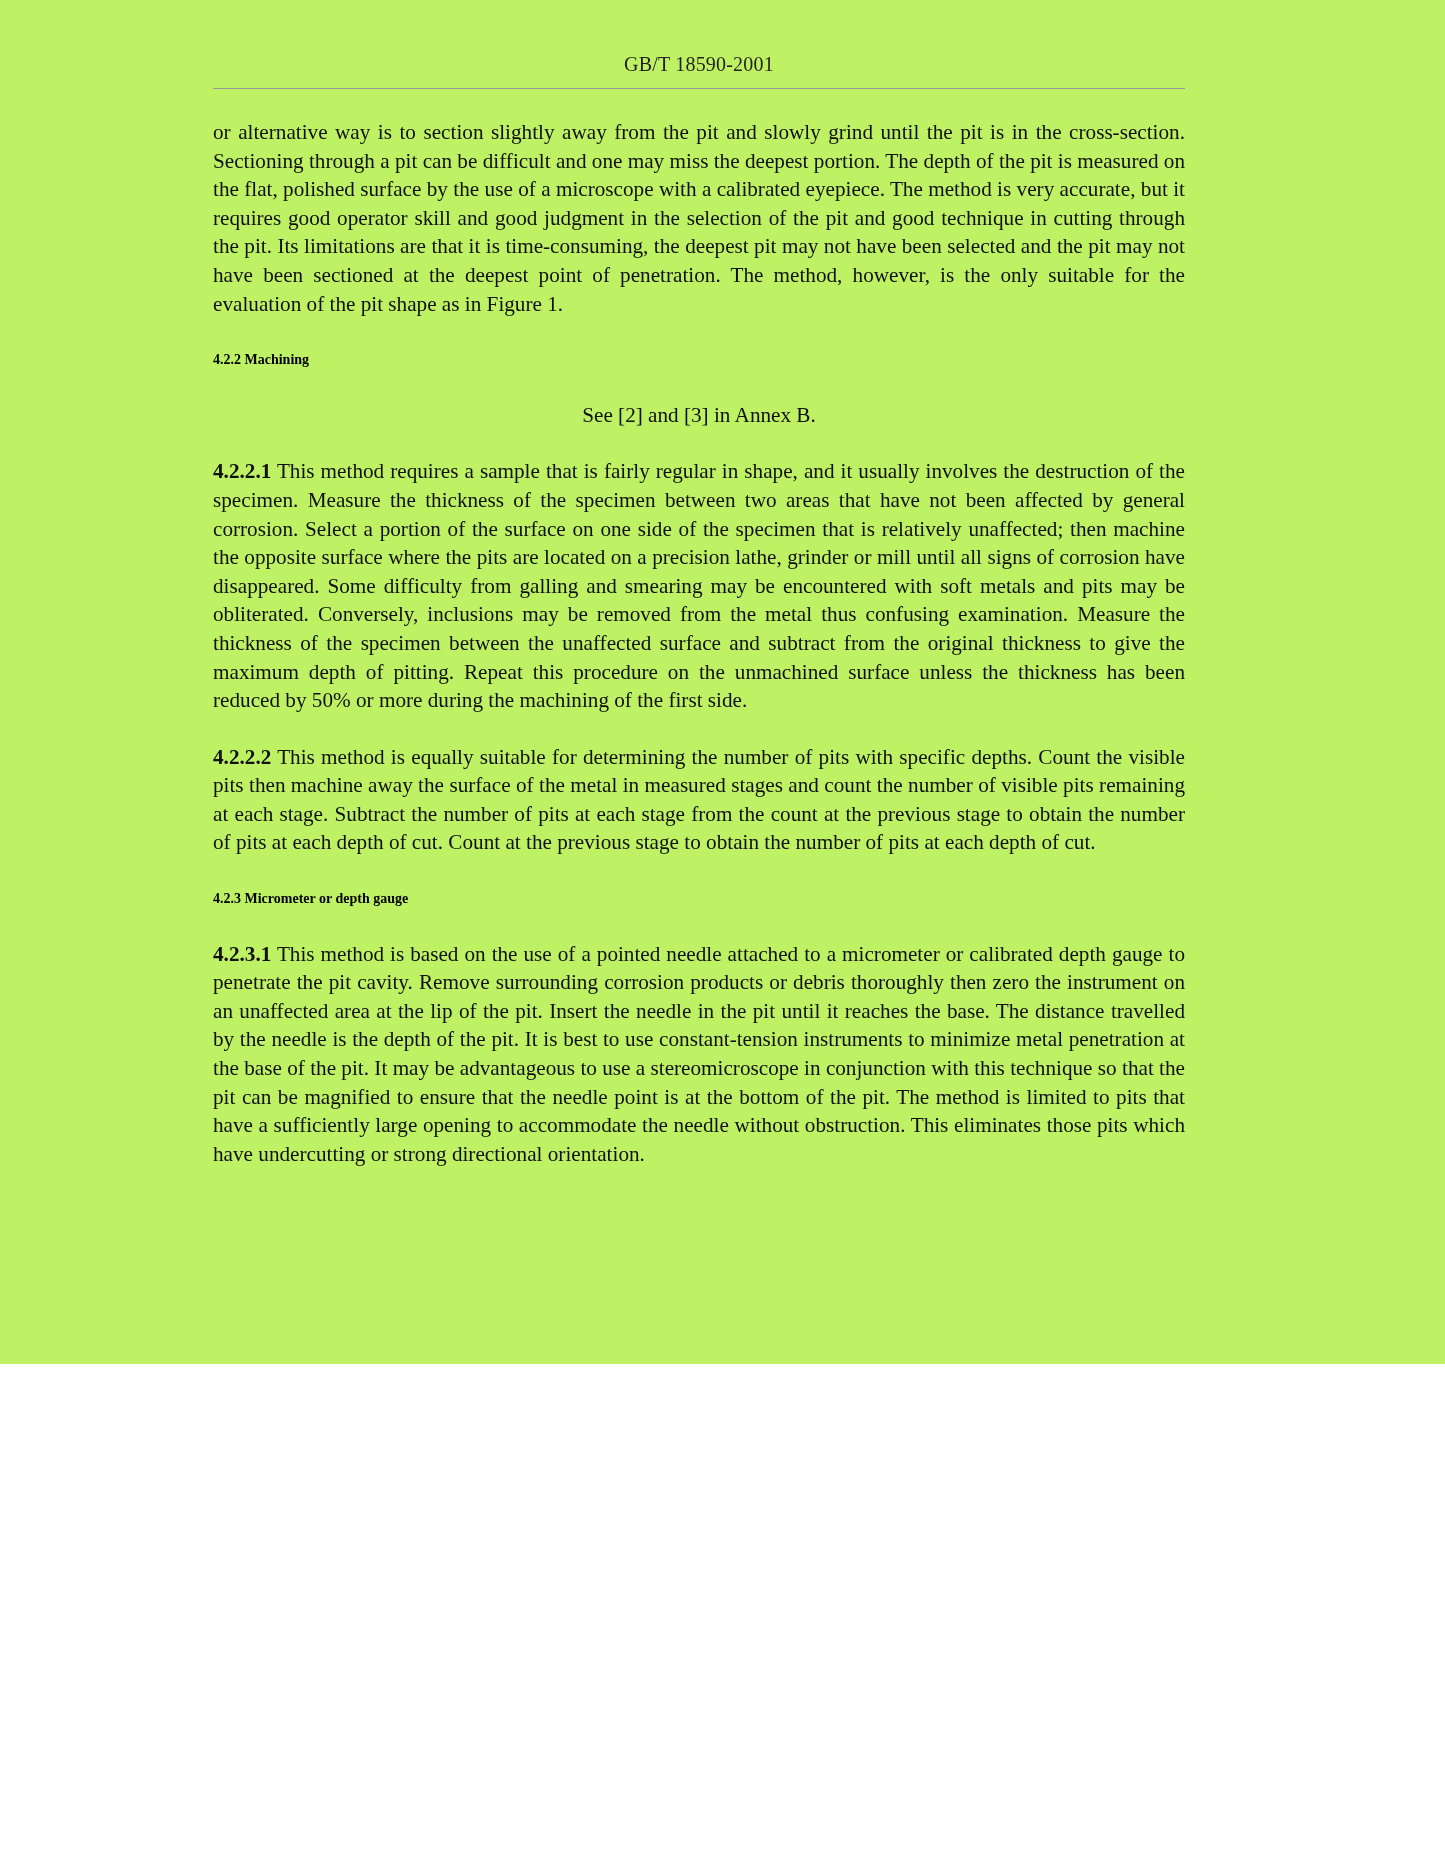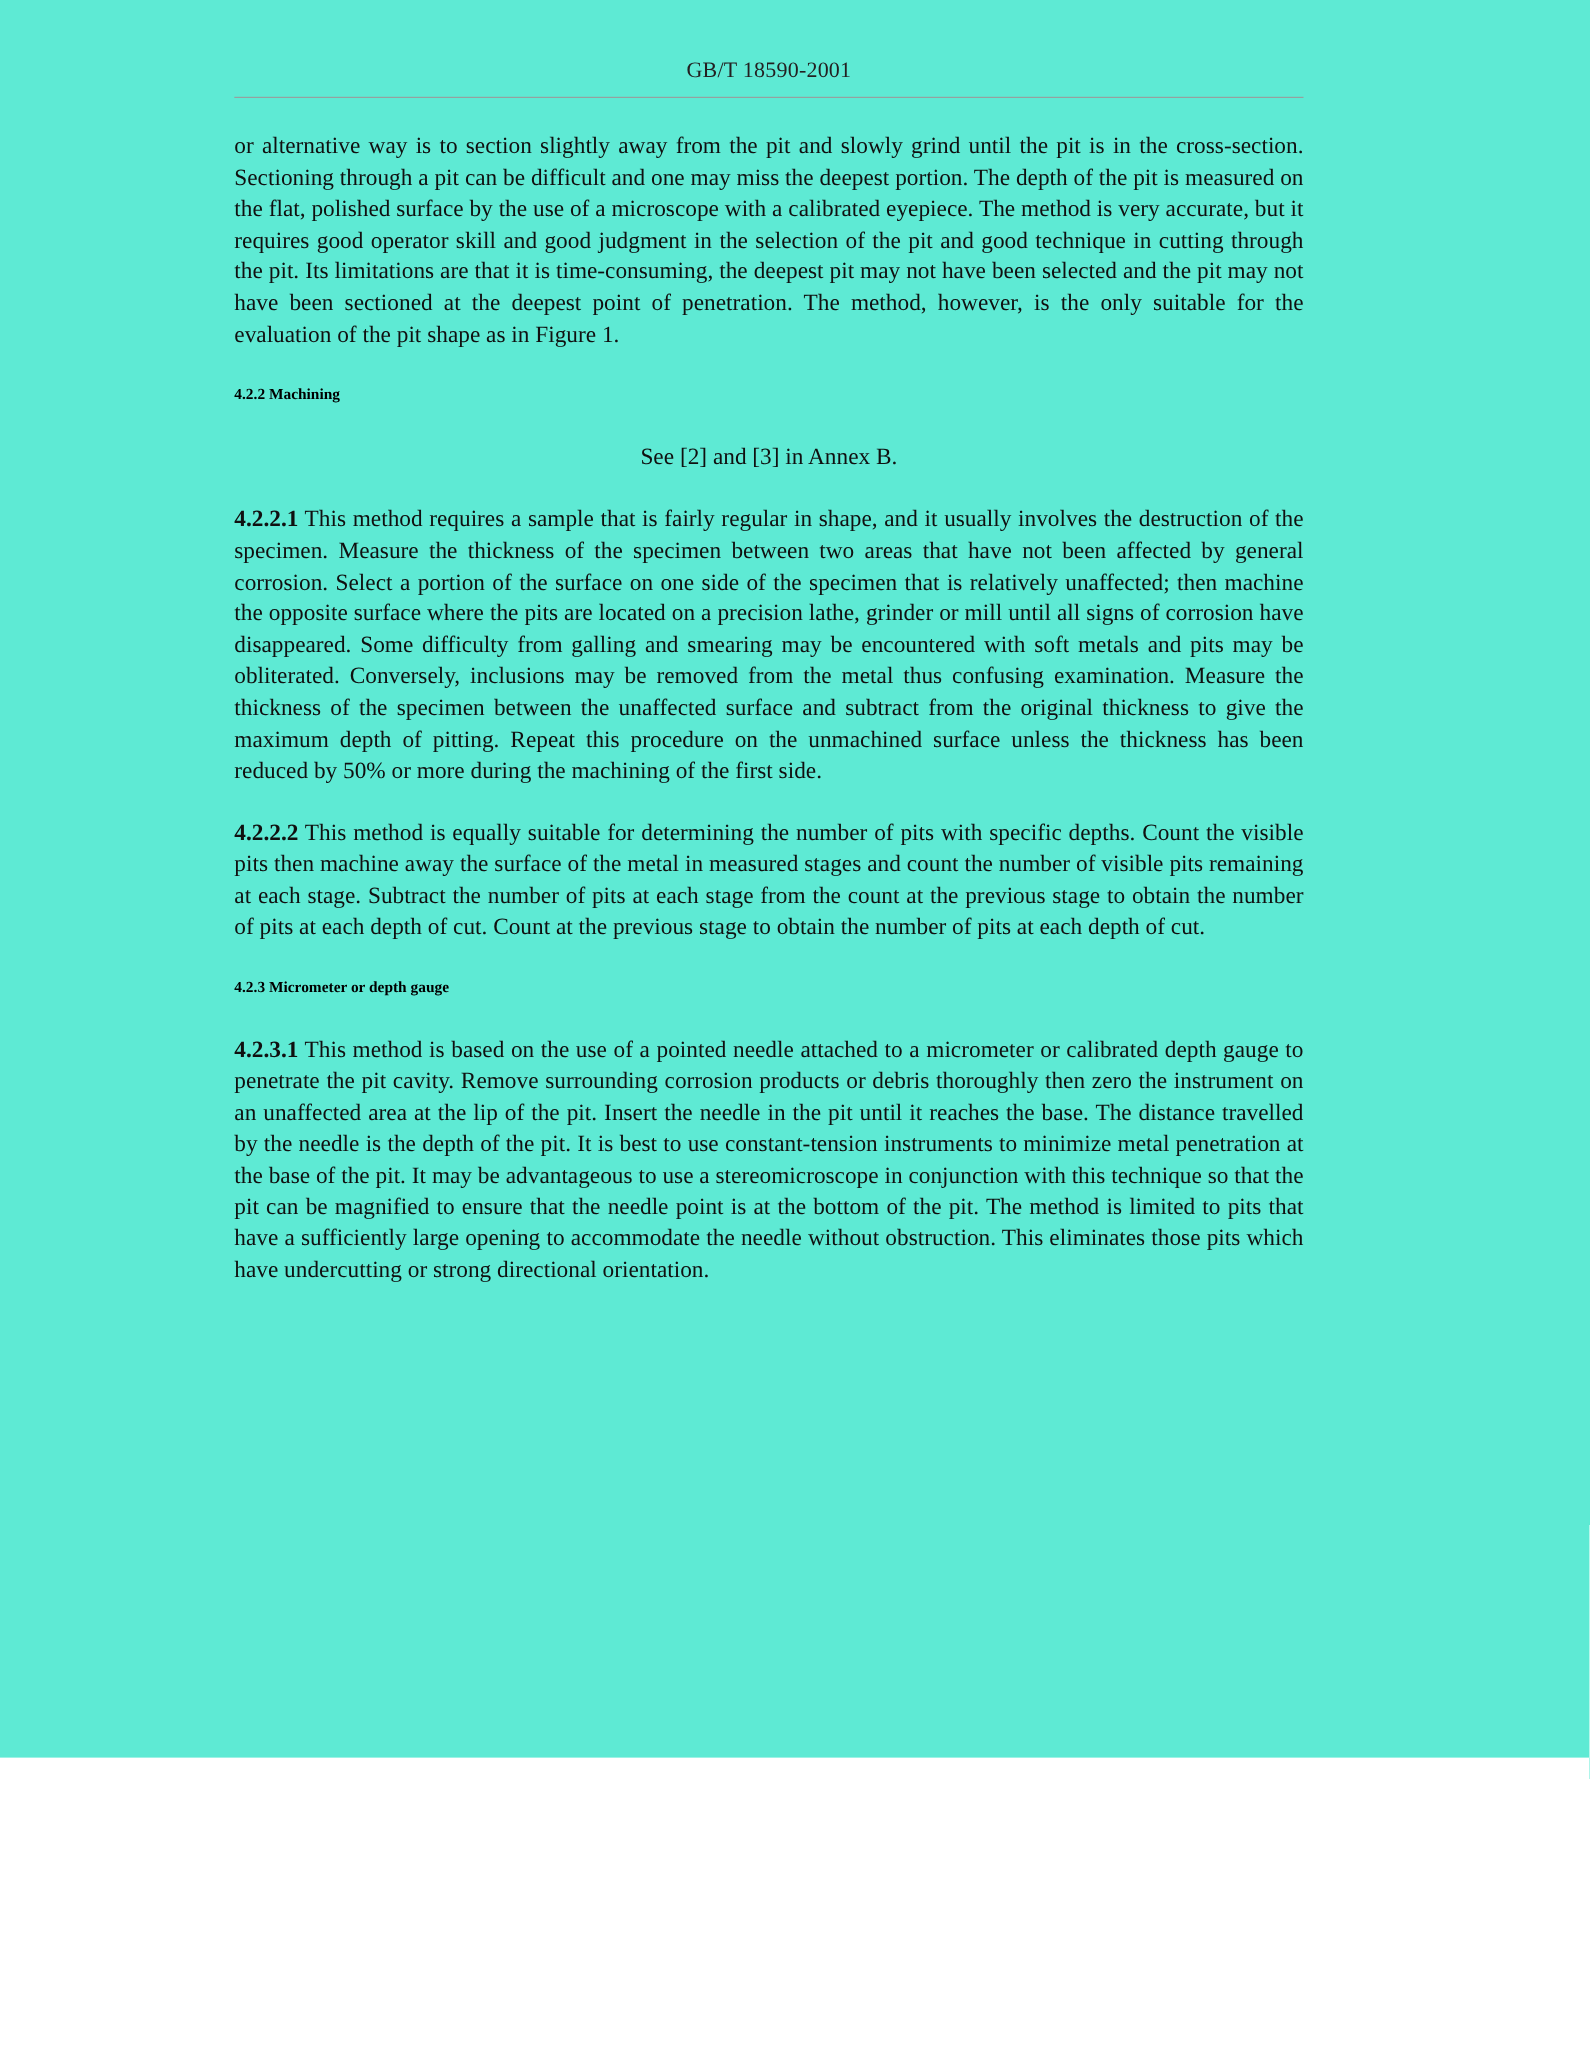--- a/index.html
+++ b/index.html
@@ -3,22 +3,22 @@
 <meta charset="utf-8">
 <style>
   html, body {
     margin: 0;
     padding: 0;
     background: #ffffff;
   }
   .page {
     position: relative;
     width: 1445px;
-    height: 1598px;
-    background: #5eead4;
+    height: 1364px;
+    background: #bef264;
     margin: 0 auto;
     overflow: hidden;
     font-family: "Liberation Serif", "DejaVu Serif", serif;
   }
 
   
   .page-header {
     position: absolute;
     left: 213px;
     top: 52px;

